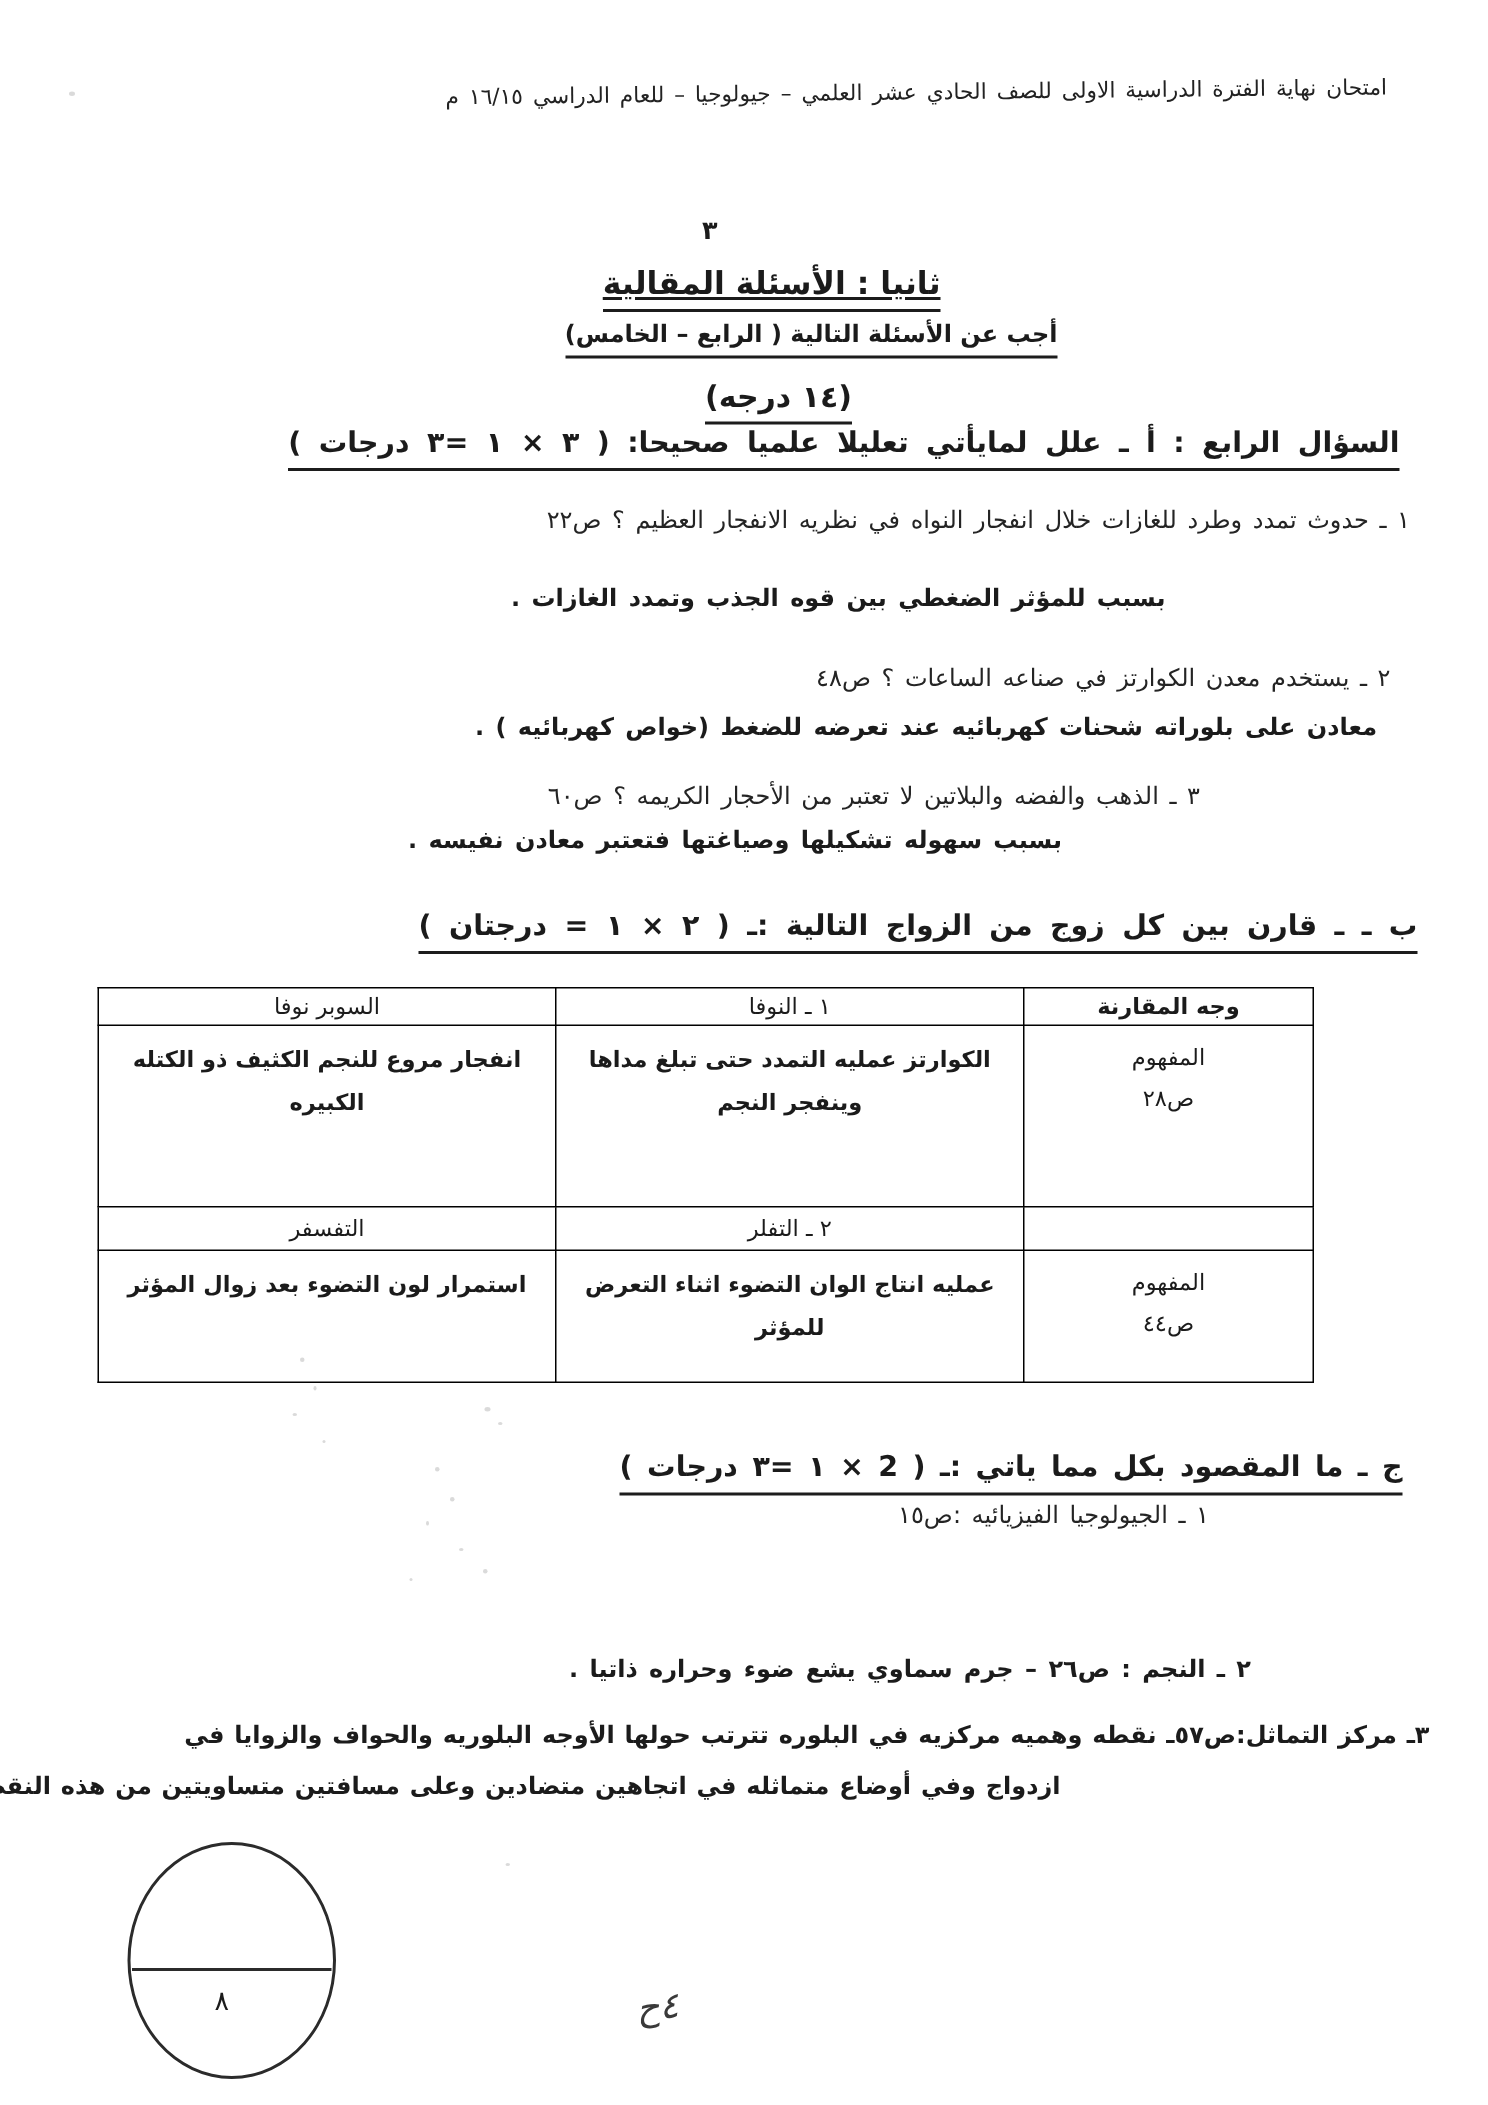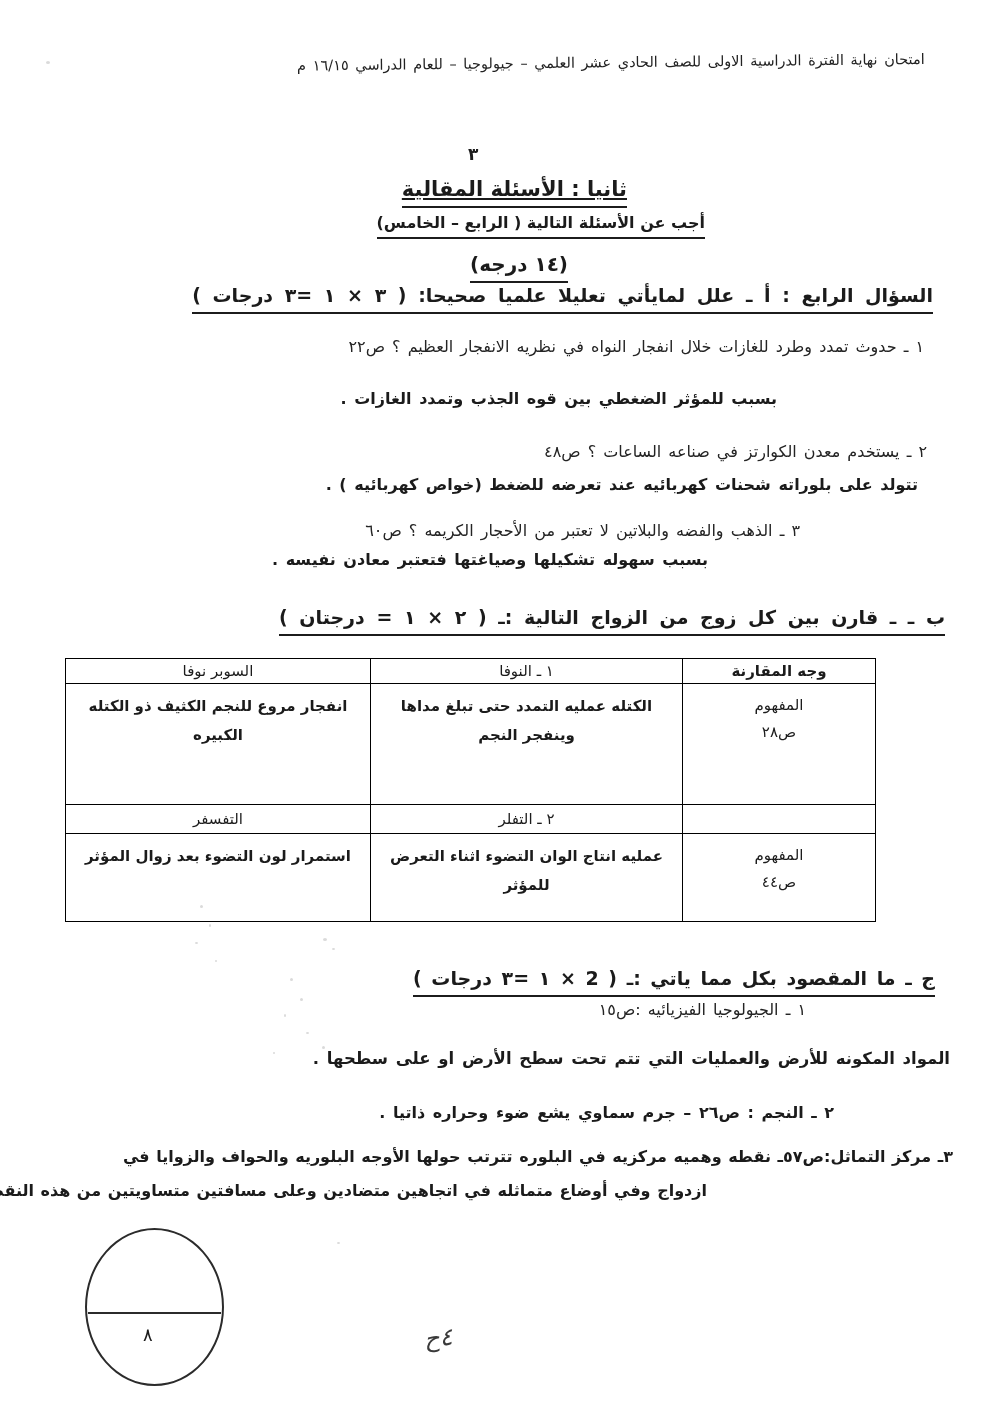--- a/index.html
+++ b/index.html
@@ -65,25 +65,25 @@
   <div class="line header-line" style="top:50px;right:67px;">امتحان نهاية الفترة الدراسية الاولى للصف الحادي عشر العلمي – جيولوجيا – للعام الدراسي ١٦/١٥ م</div>
 
   <div class="line pagenum" style="top:143px;left:468px;">٣</div>
 
   <div class="line b t1 u" style="top:175px;right:365px;text-decoration:underline;">ثانيا : الأسئلة المقالية</div>
   <div class="line b t2 u" style="top:212px;right:287px;">أجب عن الأسئلة التالية ( الرابع – الخامس)</div>
   <div class="line b t3 u" style="top:251px;right:424px;">(١٤ درجه)</div>
 
   <div class="line b qhead u" style="top:283px;right:59px;">السؤال الرابع : أ ـ علل لمايأتي تعليلا علميا صحيحا: ( ٣ × ١ =٣ درجات )</div>
 
-  <div class="line q" style="top:336px;right:68px;">١ ـ حدوث تمدد وطرد للغازات خلال انفجار النواه في نظريه الانفجار العظيم ؟ ص٢٢</div>
+  <div class="line q" style="top:336px;right:52px;">١ ـ حدوث تمدد وطرد للغازات خلال انفجار النواه في نظريه الانفجار العظيم ؟ ص٢٢</div>
   <div class="line a" style="top:388px;right:215px;">بسبب للمؤثر الضغطي بين قوه الجذب وتمدد الغازات .</div>
 
   <div class="line q" style="top:441px;right:65px;">٢ ـ يستخدم معدن الكوارتز في صناعه الساعات ؟ ص٤٨</div>
-  <div class="line a" style="top:474px;right:74px;">تتولد على بلوراته شحنات كهربائيه عند تعرضه للضغط (خواص كهربائيه ) .</div>
+  <div class="line a" style="top:474px;right:74px;">معادن على بلوراته شحنات كهربائيه عند تعرضه للضغط (خواص كهربائيه ) .</div>
 
   <div class="line q" style="top:520px;right:192px;">٣ ـ الذهب والفضه والبلاتين لا تعتبر من الأحجار الكريمه ؟ ص٦٠</div>
   <div class="line a" style="top:549px;right:284px;">بسبب سهوله تشكيلها وصياغتها فتعتبر معادن نفيسه .</div>
 
   <div class="line b qhead u" style="top:605px;right:47px;">ب ـ ـ قارن بين كل زوج من الزواج التالية :ـ ( ٢ × ١ = درجتان )</div>
 
   <table class="cmp">
     <colgroup>
         <col style="width:193px">
         <col style="width:312px">
@@ -93,21 +93,21 @@
         <tr class="hdr">
       <td class="aspect-h">وجه المقارنة</td>
       <td>١ ـ النوفا</td>
       <td>السوبر نوفا</td>
     </tr>
     <tr class="body1">
       <td class="concept">
         <div>المفهوم</div>
         <div>ص٢٨</div>
       </td>
-      <td class="content mid">الكتله عمليه التمدد حتى تبلغ مداها وينفجر النجم</td>
+      <td class="content mid">الكوارتز عمليه التمدد حتى تبلغ مداها وينفجر النجم</td>
       <td class="content leftcol">انفجار مروع للنجم الكثيف ذو الكتله الكبيره</td>
     </tr>
     <tr class="hdr2">
       <td></td>
       <td>٢ ـ التفلر</td>
       <td>التفسفر</td>
     </tr>
     <tr class="body2">
       <td class="concept">
         <div>المفهوم</div>
@@ -115,21 +115,20 @@
       </td>
       <td class="content mid">عمليه انتاج الوان التضوء اثناء التعرض للمؤثر</td>
       <td class="content leftcol">استمرار لون التضوء بعد زوال المؤثر</td>
     </tr>
   </tbody>
     </table>
 
   <div class="line b qhead u" style="top:966px;right:57px;word-spacing:3px;">ج ـ ما المقصود بكل مما ياتي :ـ ( 2 × ١ =٣ درجات )</div>
 
   <div class="line q" style="top:999px;right:186px;">١ ـ الجيولوجيا الفيزيائيه :ص١٥</div>
-  <div class="line a" style="top:1048px;right:42px;font-size:16.5px;">المواد المكونه للأرض والعمليات التي تتم تحت سطح الأرض او على سطحها .</div>
 
   <div class="line a" style="top:1102px;right:158px;">٢ ـ النجم : ص٢٦ – جرم سماوي يشع ضوء وحراره ذاتيا .</div>
 
   <div class="line a" style="top:1146px;right:39px;word-spacing:1px;">٣ـ مركز التماثل:ص٥٧ـ نقطه وهميه مركزيه في البلوره تترتب حولها الأوجه البلوريه والحواف والزوايا في</div>
   <div class="line a" style="top:1180px;right:285px;word-spacing:1px;">ازدواج وفي أوضاع متماثله في اتجاهين متضادين وعلى مسافتين متساويتين من هذه النقطه .</div>
 
   <div class="circle">
     <div class="chord"></div>
     <div class="cnum">٨</div>
   </div>

